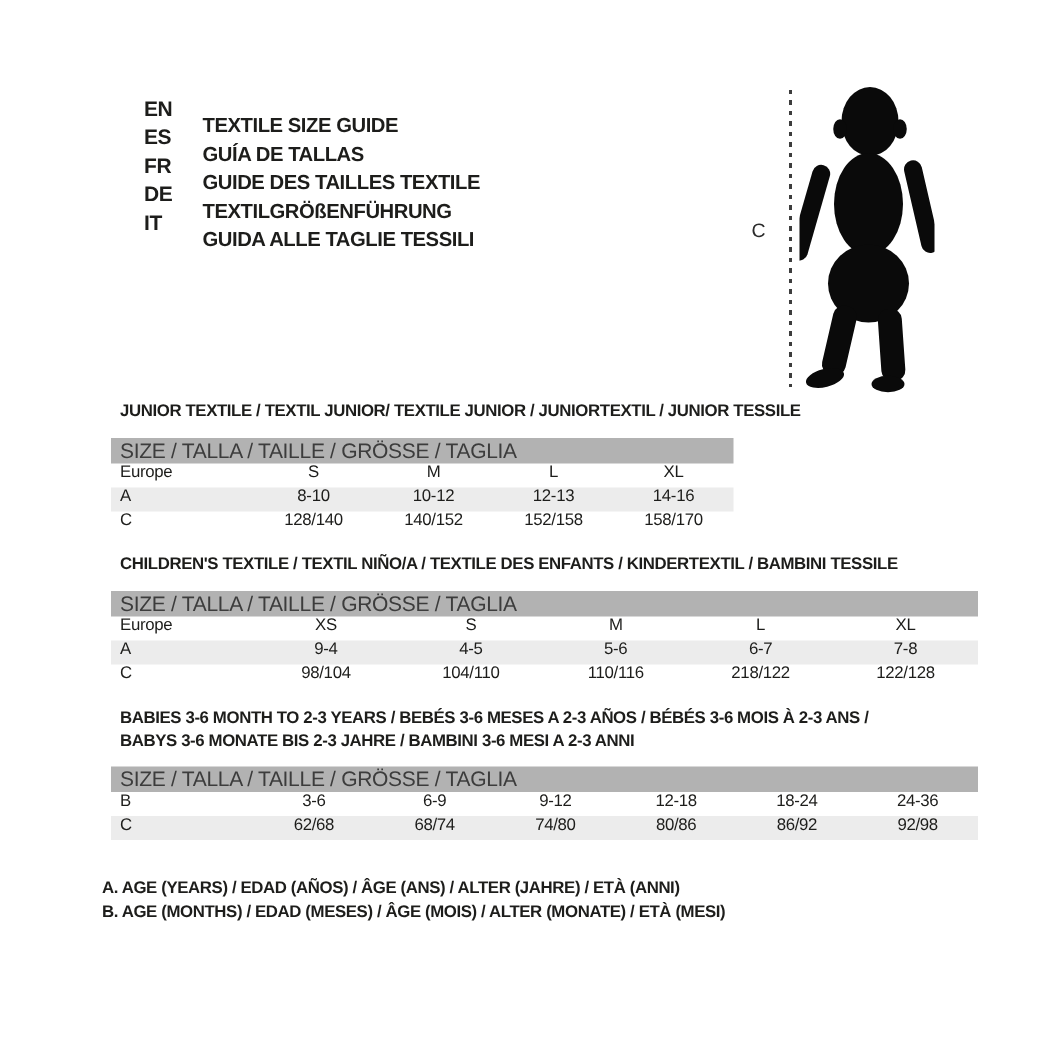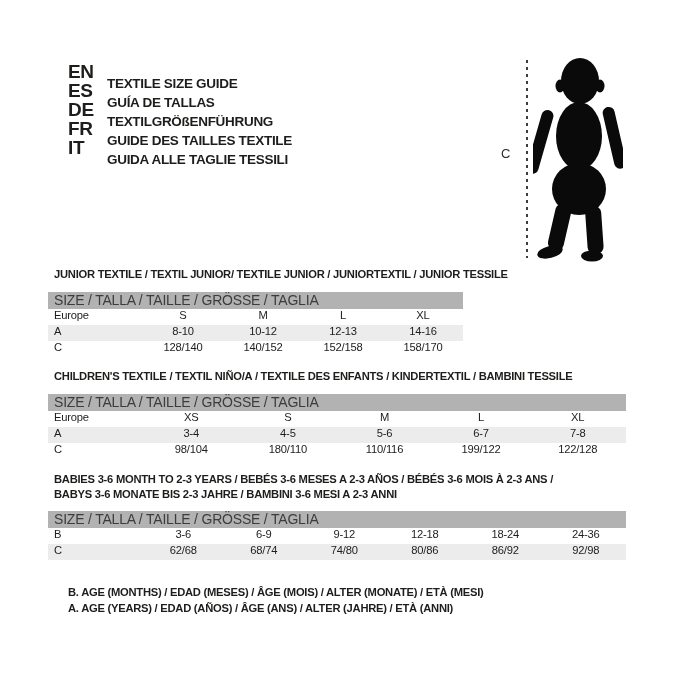--- a/index.html
+++ b/index.html
@@ -9,31 +9,31 @@
     font-family:"Liberation Sans", sans-serif;
     color:#1d1d1b;
     position:relative;
     overflow:hidden;
   }
   .stage { position:absolute; left:0; top:0; width:700px; height:700px; background:#ffffff; }
 
   
   .lang-block { position:absolute; left:68px; top:62px; }
   .lang-row { display:flex; height:19px; align-items:center; }
-  .lang-code { width:39px; font-weight:bold; font-size:19px; letter-spacing:-0.3px; }
+  .lang-code { width:39px; font-weight:bold; font-size:14px; letter-spacing:-0.3px;margin-left:28px; }
   .lang-label { font-weight:bold; font-size:13.5px; letter-spacing:-0.3px; white-space:nowrap;margin-top:24px; }
 
   
   .measure-label { position:absolute; left:501px; top:146px; font-size:13px; color:#2b2b2b; }
   .dotted-line { position:absolute; left:526px; top:60px; width:2px; height:198px;
     background-image:repeating-linear-gradient(to bottom,#3d3d3d 0 3px,transparent 3px 7px); }
   .silhouette { position:absolute; left:533px; top:56px; width:90px; height:207px; }
 
   
-  .size-table { position:absolute; left:48px; }
+  .size-table { position:absolute; left:74px; }
   .t0 { top:267px; width:415px; }
   .t1 { top:369px; width:578px; }
   .t2 { top:472px; width:578px; }
   .table-title { font-weight:bold; font-size:11.2px; letter-spacing:-0.25px; line-height:14.5px;
     padding-left:6px; margin-bottom:10px; white-space:nowrap; }
   .t2 .table-title { white-space:normal; }
   .header-bar { height:17px; line-height:17px; padding-left:6px;
     font-size:14px; letter-spacing:-0.2px; color:#3c3c3c; white-space:nowrap; }
   .trow { display:flex; height:16px; align-items:flex-start; font-size:11.2px; letter-spacing:-0.2px; }
   .trow .rlabel { width:95px; padding-left:6px; }
@@ -51,26 +51,26 @@
   <div class="lang-block">
       <div class="lang-row">
         <span class="lang-code">EN</span>
         <span class="lang-label">TEXTILE SIZE GUIDE</span>
       </div>
       <div class="lang-row">
         <span class="lang-code">ES</span>
         <span class="lang-label">GUÍA DE TALLAS</span>
       </div>
       <div class="lang-row">
+        <span class="lang-code">FR</span>
+        <span class="lang-label">GUIDE DES TAILLES TEXTILE</span>
+      </div>
+      <div class="lang-row">
         <span class="lang-code">DE</span>
         <span class="lang-label">TEXTILGRÖßENFÜHRUNG</span>
-      </div>
-      <div class="lang-row">
-        <span class="lang-code">FR</span>
-        <span class="lang-label">GUIDE DES TAILLES TEXTILE</span>
       </div>
       <div class="lang-row">
         <span class="lang-code">IT</span>
         <span class="lang-label">GUIDA ALLE TAGLIE TESSILI</span>
       </div>
     </div>
 
   <span class="measure-label">C</span>
   <div class="dotted-line"></div>
 
@@ -125,32 +125,32 @@
       <div class="trow">
         <span class="rlabel">Europe</span>
         <span class="cell">XS</span>
         <span class="cell">S</span>
         <span class="cell">M</span>
         <span class="cell">L</span>
         <span class="cell">XL</span>
       </div>
       <div class="trow" style="background: rgb(236, 236, 236);">
         <span class="rlabel">A</span>
-        <span class="cell">3-4</span>
+        <span class="cell">9-4</span>
         <span class="cell">4-5</span>
         <span class="cell">5-6</span>
         <span class="cell">6-7</span>
         <span class="cell">7-8</span>
       </div>
       <div class="trow">
         <span class="rlabel">C</span>
         <span class="cell">98/104</span>
-        <span class="cell">180/110</span>
+        <span class="cell">104/110</span>
         <span class="cell">110/116</span>
-        <span class="cell">199/122</span>
+        <span class="cell">218/122</span>
         <span class="cell">122/128</span>
       </div>
     </div>
   <div class="size-table t2">
       <div class="table-title">
         <div class="title-line">BABIES 3-6 MONTH TO 2-3 YEARS / BEBÉS 3-6 MESES A 2-3 AÑOS / BÉBÉS 3-6 MOIS À 2-3 ANS /</div>
         <div class="title-line">BABYS 3-6 MONATE BIS 2-3 JAHRE / BAMBINI 3-6 MESI A 2-3 ANNI</div>
       </div>
       <div class="header-bar" style="background: rgb(178, 178, 178);">SIZE / TALLA / TAILLE / GRÖSSE / TAGLIA</div>
       <div class="trow">
@@ -167,17 +167,17 @@
         <span class="cell">62/68</span>
         <span class="cell">68/74</span>
         <span class="cell">74/80</span>
         <span class="cell">80/86</span>
         <span class="cell">86/92</span>
         <span class="cell">92/98</span>
       </div>
     </div>
 
   <div class="notes">
+      <div class="note-line">A. AGE (YEARS) / EDAD (AÑOS) / ÂGE (ANS) / ALTER (JAHRE) / ETÀ (ANNI)</div>
       <div class="note-line">B. AGE (MONTHS) / EDAD (MESES) / ÂGE (MOIS) / ALTER (MONATE) / ETÀ (MESI)</div>
-      <div class="note-line">A. AGE (YEARS) / EDAD (AÑOS) / ÂGE (ANS) / ALTER (JAHRE) / ETÀ (ANNI)</div>
     </div>
 
 </div>
 
 </body></html>

